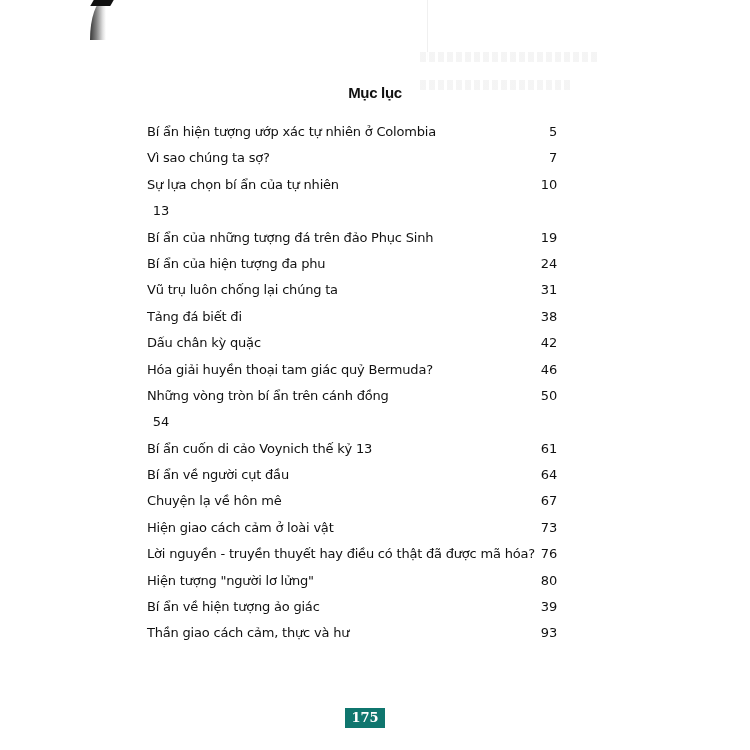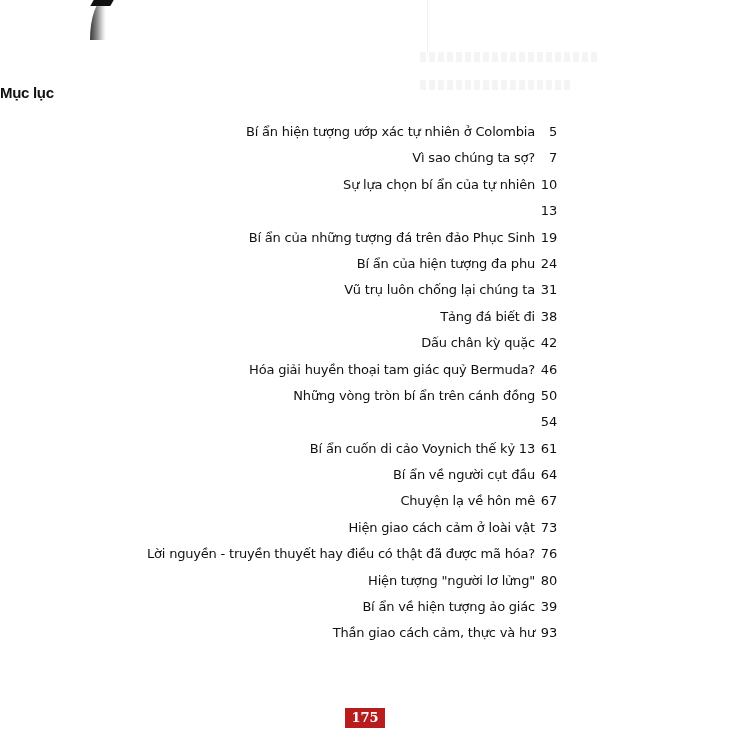--- a/index.html
+++ b/index.html
@@ -18,32 +18,32 @@
     }
     .edge {
       position: absolute; left: 427px; top: 0; width: 1px; height: 60px; background: #f0f0f0;
     }
     .bleed {
       position: absolute; left: 420px; width: 180px; height: 10px;
       background: repeating-linear-gradient(90deg, #f2f2f2 0 6px, #fff 6px 9px);
       opacity: 0.8;
     }
     .title {
-      position: absolute; top: 74px; left: 0; width: 750px; 
+      position: absolute; top: 74px; left: 0; width: 750px; text-align: center;
       font-family: "Liberation Sans", sans-serif; font-weight: bold; font-size: 15px; letter-spacing: -0.3px;
     }
     .toc { position: absolute; left: 147px; top: 124px; width: 410px; margin: 0; padding: 0; list-style: none; }
     .toc li {
-      display: flex; justify-content: flex-end; align-items: baseline;
+      display: flex; justify-content: space-between; align-items: baseline;
       height: 26.4px; font-size: 13px; letter-spacing: -0.2px; white-space: nowrap;
     }
     .toc .num { text-align: right; min-width: 22px; }
     .pagenum {
       position: absolute; left: 345px; top: 708px; width: 40px; height: 20px;
-      background: #b91c1c; color: #fff; font-family: "DejaVu Serif", serif; font-weight: bold;
+      background: #0f766e; color: #fff; font-family: "DejaVu Serif", serif; font-weight: bold;
       font-size: 13px; text-align: center; line-height: 20px;
     }
   </style>
 </head>
 <body>
 
 <div class="curl"></div>
 <div class="curl-top"></div>
 <div class="edge"></div>
 <div class="bleed" style="top:52px"></div>

